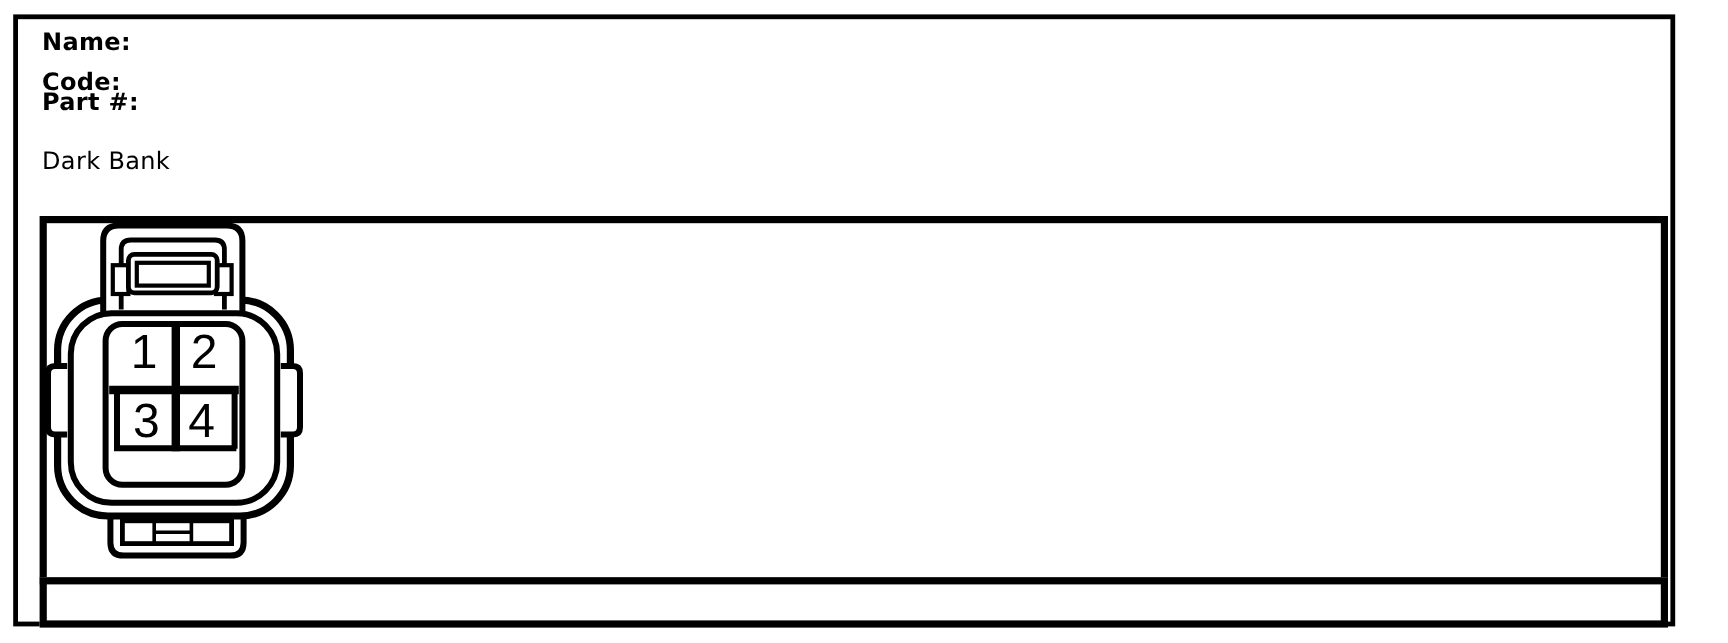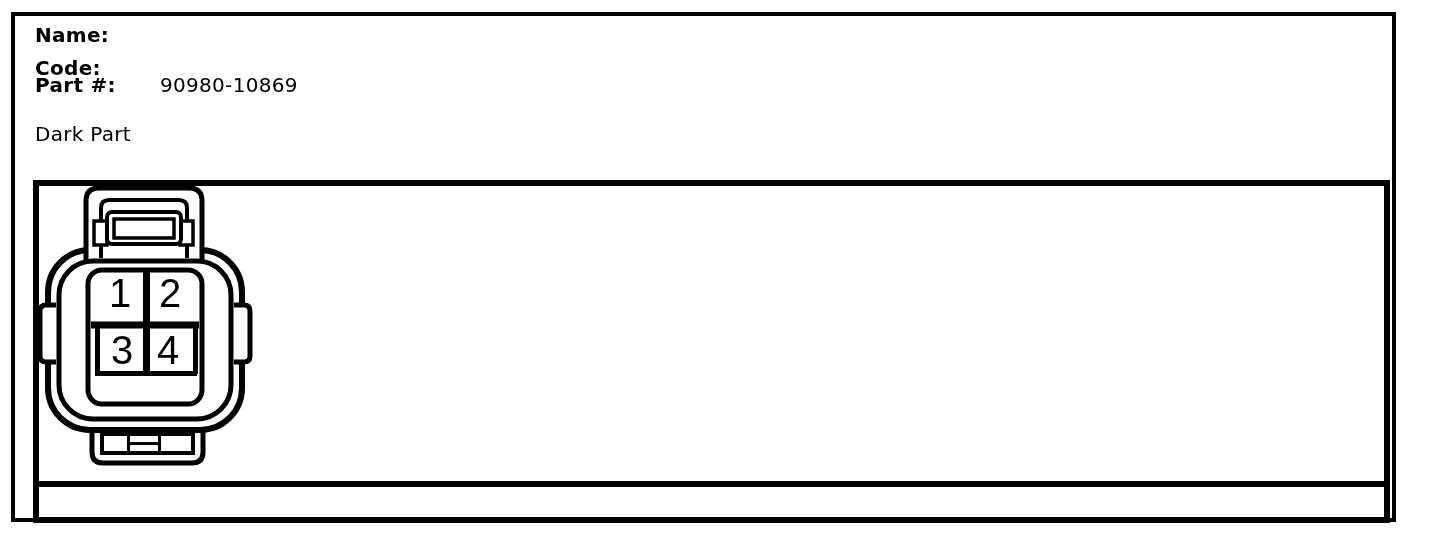--- a/index.html
+++ b/index.html
@@ -76,24 +76,23 @@
 
   <div class="header-row row-name">
     <span class="field-label">Name:</span>
   </div>
   <div class="header-row row-code">
     <span class="field-label">Code:</span>
     <span class="field-value">E48</span>
   </div>
   <div class="header-row row-part">
     <span class="field-label">Part #:</span>
-    <span class="field-value">90980-10869</span>
   </div>
   <div class="header-row row-color">
-    <span class="field-value">Dark Part</span>
+    <span class="field-value">Dark Bank</span>
   </div>
 
   <div class="table-row-main"></div>
   <div class="table-row-empty"></div>
 
   <svg class="connector-svg" viewBox="30 183 235 290" xmlns="http://www.w3.org/2000/svg">
 
     <path d="M92,420 L92,452 Q92,463 103,463 L192,463 Q203,463 203,452 L203,420" fill="#ffffff" stroke-width="5"></path>
 
     <rect x="48" y="250" width="194" height="180" rx="42" ry="42" fill="#ffffff" stroke-width="6"></rect>

